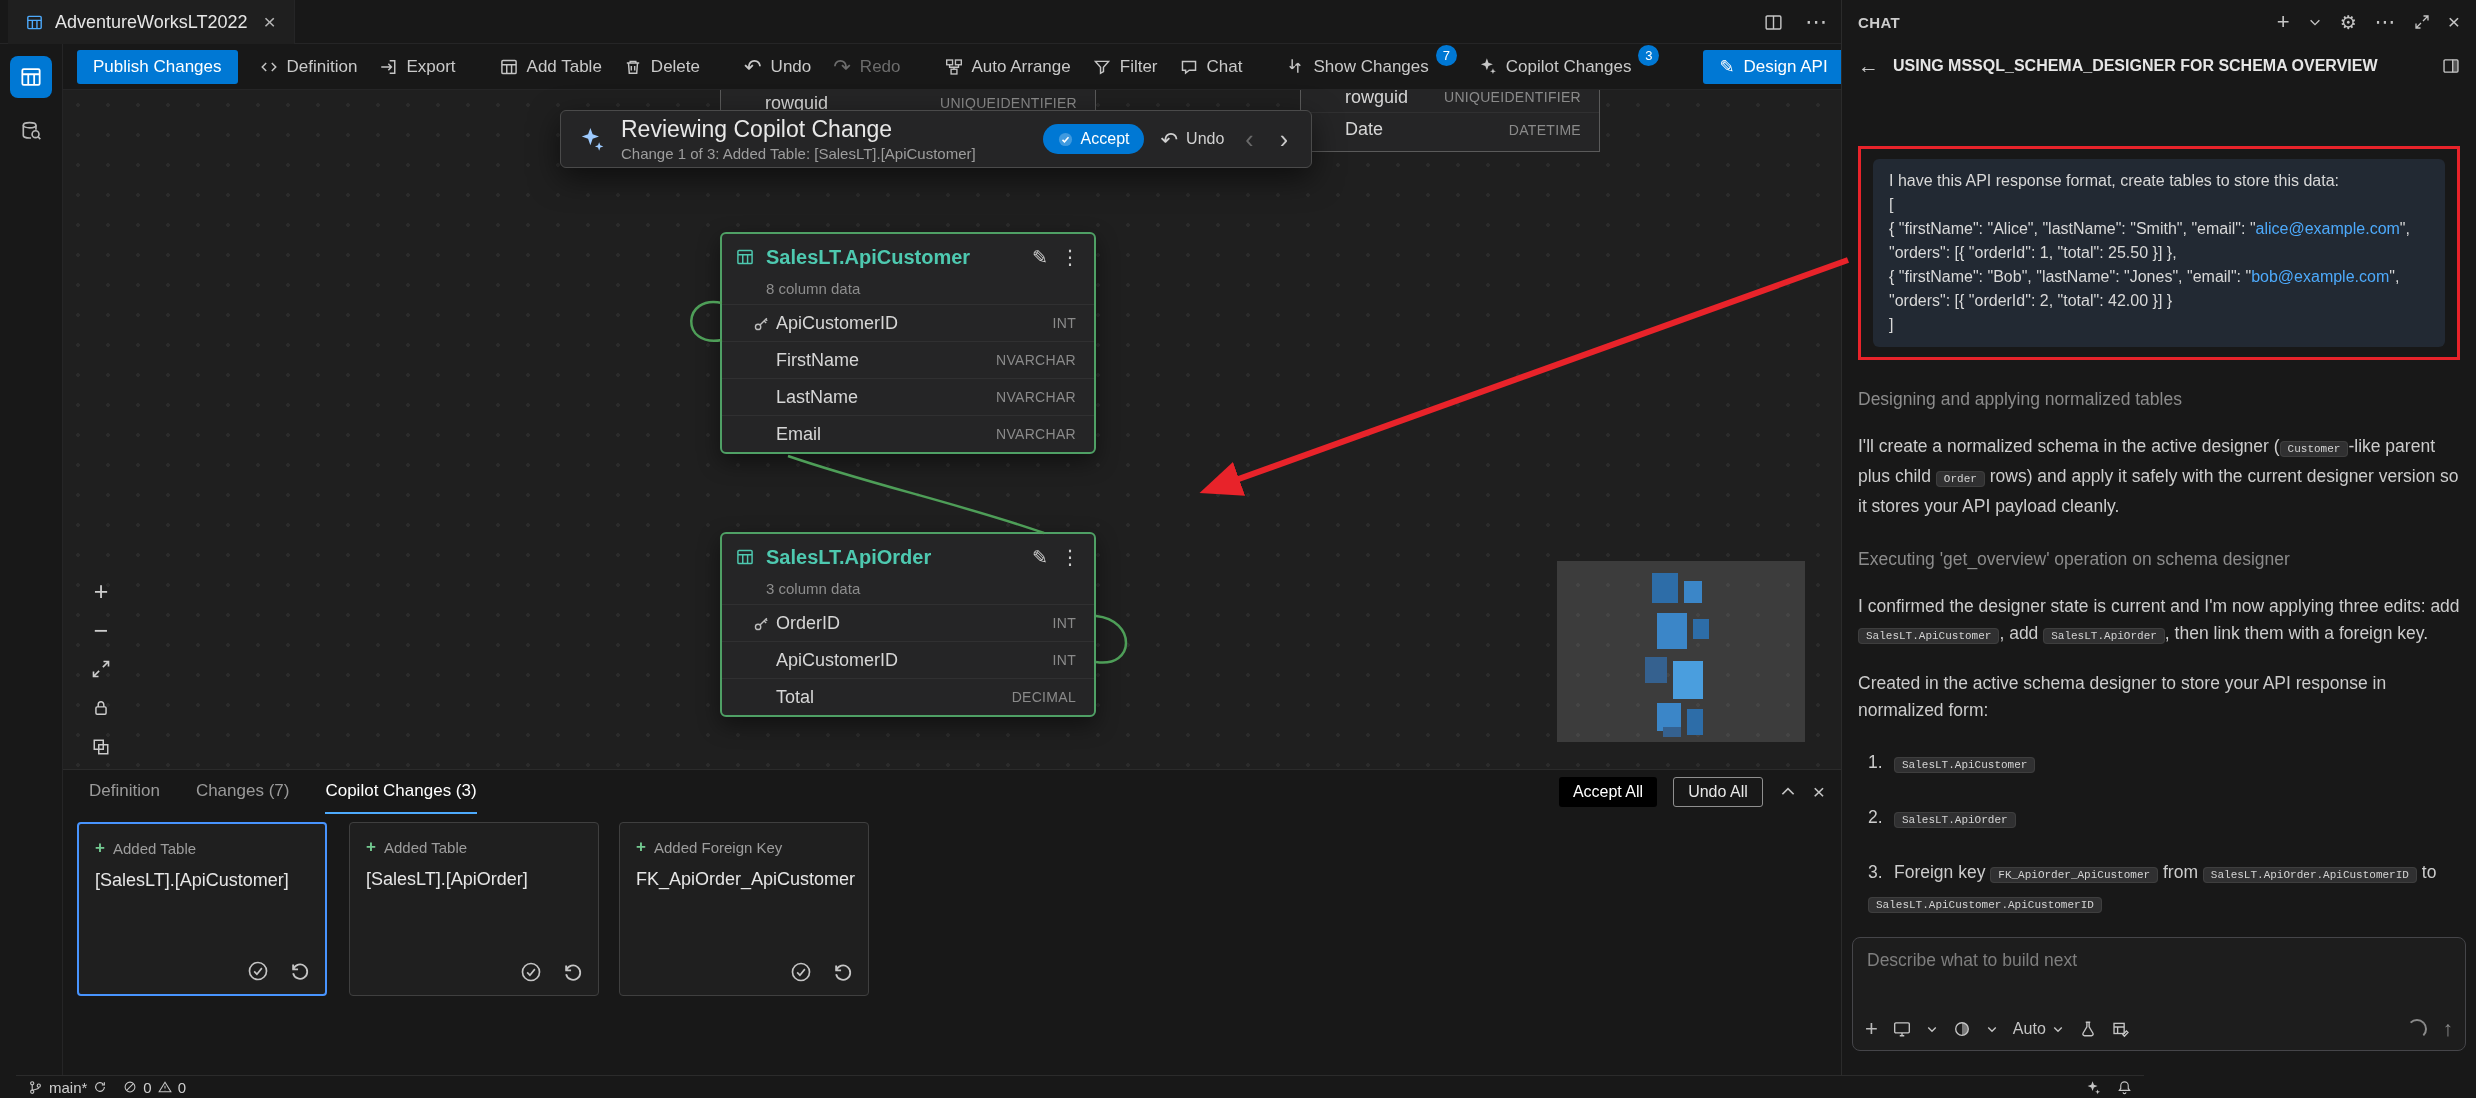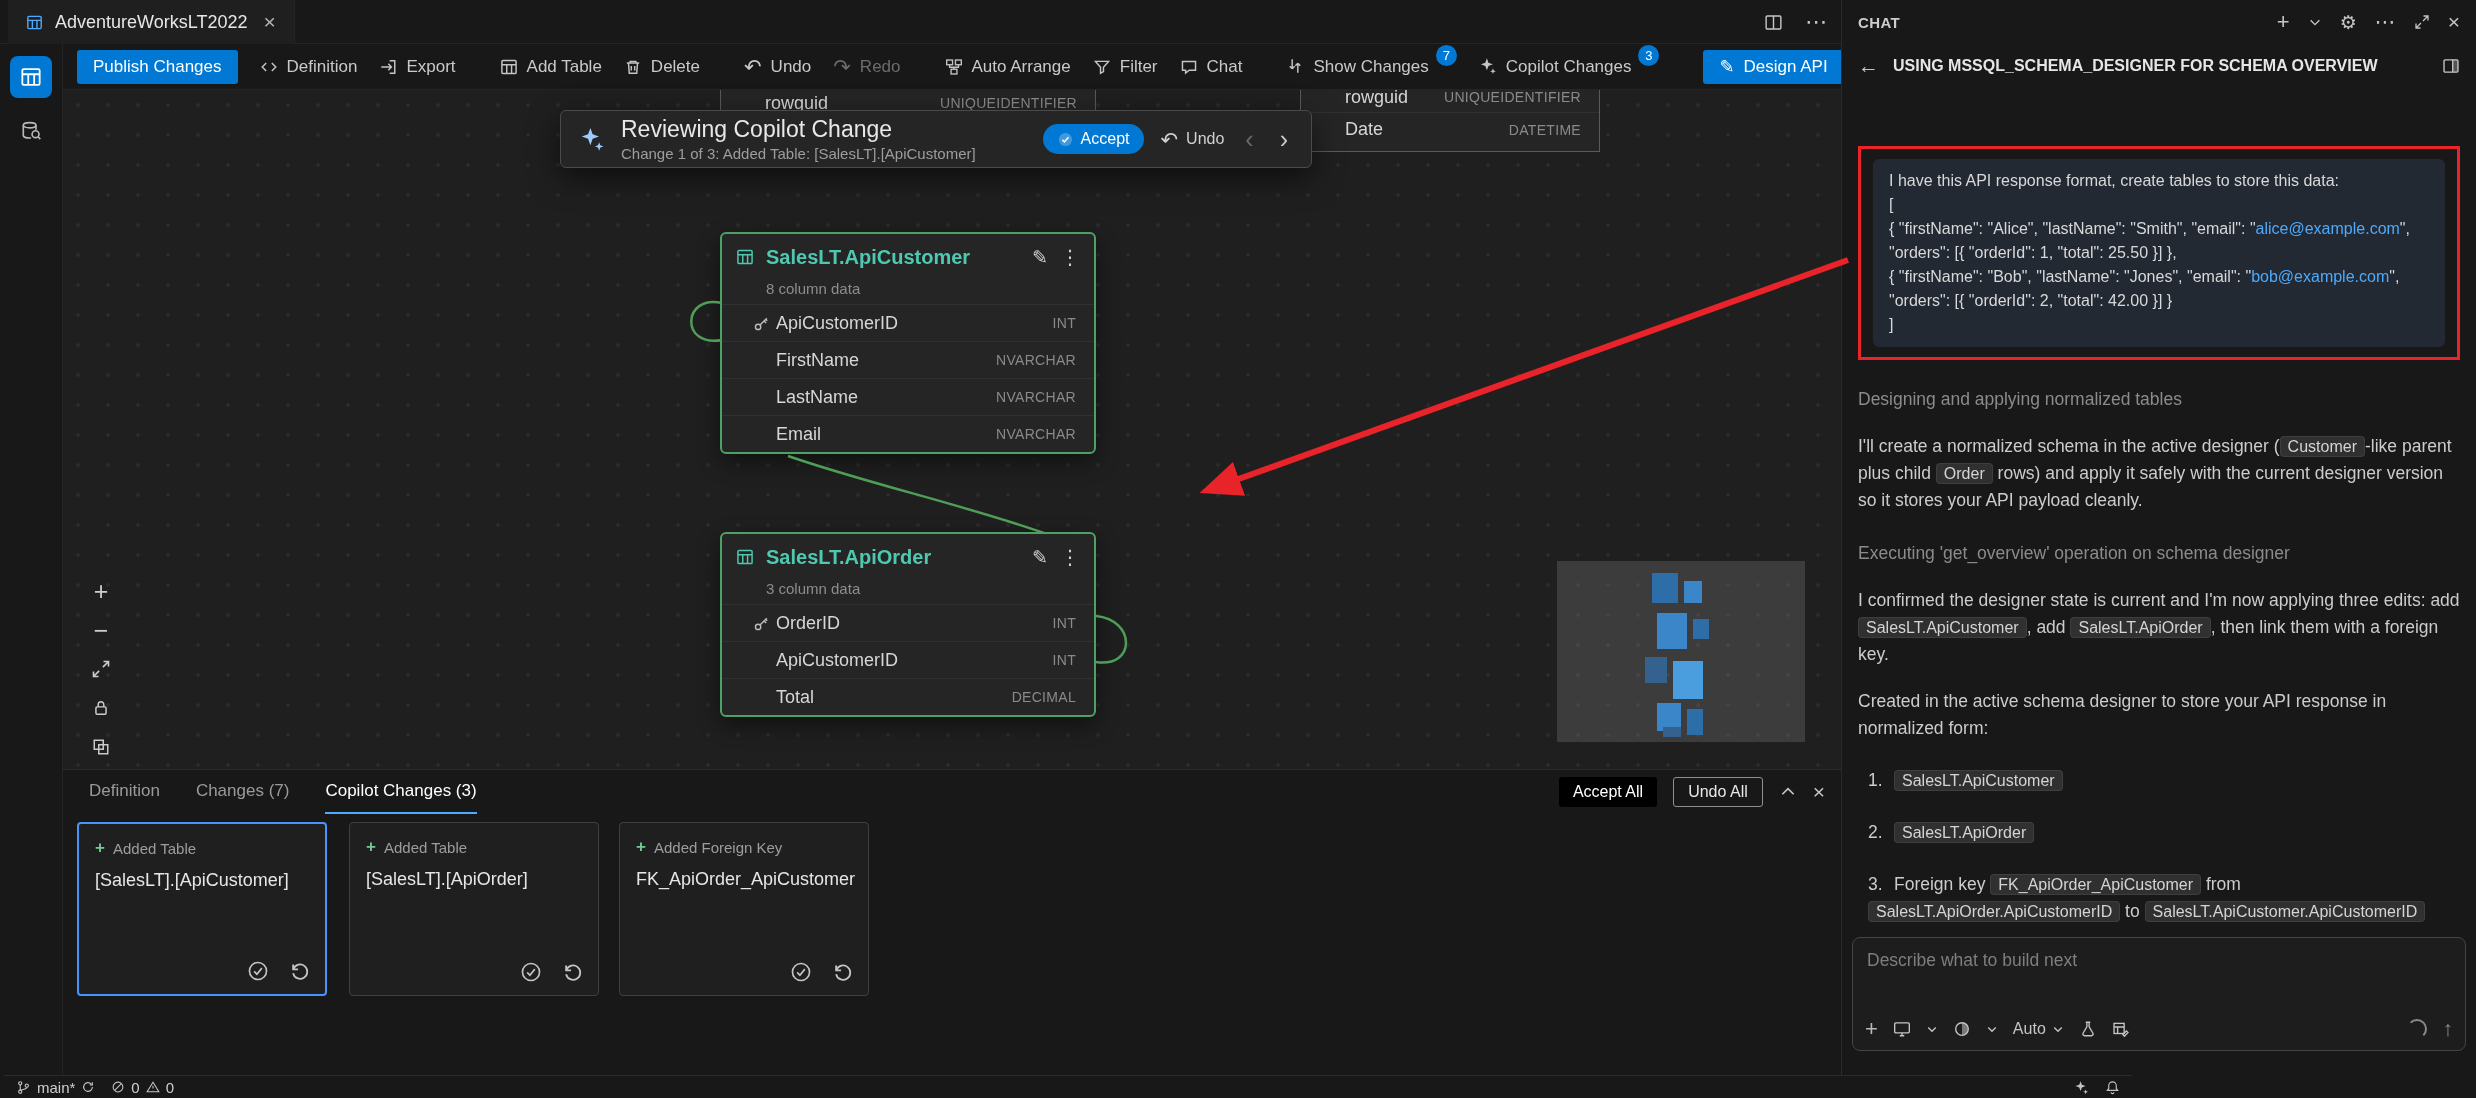--- a/index.html
+++ b/index.html
@@ -68,39 +68,39 @@
 .btn-blue{background:#000000;color:#fff;height:30px;padding:0 14px;border-radius:3px;font-size:16px;display:flex;align-items:center}
 .btn-outline{background:transparent;border:1px solid #8f8f8f;color:#e8e8e8;height:30px;padding:0 14px;border-radius:3px;font-size:16px;display:flex;align-items:center}
 .bcard{position:absolute;width:250px;height:174px;background:#1f1f1f;border:1px solid #3f3f3f;border-radius:4px;padding:14px 16px}
 .bcard.sel{border:2px solid #4894fe}
 .bbadge{display:flex;align-items:center;gap:8px;font-size:15px;color:#9d9d9d}
 .bplus{color:#73c991;font-size:17px;font-weight:700}
 .bname{margin-top:12px;font-size:18px;color:#e6e6e6}
 .bicons{position:absolute;right:14px;bottom:12px;display:flex;gap:20px;color:#c8c8c8}
 
 
-.statusbar{position:absolute;left:4px;top:1075px;width:2128px;height:23px;background:#181818;border-top:1px solid #2b2b2b;display:flex;align-items:center;padding:0 12px;gap:16px;font-size:15px;color:#cfcfcf}
+.statusbar{position:absolute;left:16px;top:1075px;width:2128px;height:23px;background:#181818;border-top:1px solid #2b2b2b;display:flex;align-items:center;padding:0 12px;gap:16px;font-size:15px;color:#cfcfcf}
 .sgroup{display:flex;align-items:center;gap:6px}
 .sb-right{margin-left:auto;display:flex;gap:16px;align-items:center}
 
 
 .chat{position:absolute;left:1841px;top:0;width:635px;height:1075px;background:#181818;border-left:1px solid #2b2b2b}
 .chead{height:44px;display:flex;align-items:center;padding:0 16px;gap:18px}
 .ctitle{font-size:15px;font-weight:700;color:#cccccc;letter-spacing:.4px}
 .chead-icons{margin-left:auto;display:flex;align-items:center;gap:18px;color:#c5c5c5}
 .cthread{height:44px;display:flex;align-items:center;gap:14px;padding:0 16px;font-size:16px;font-weight:700;color:#e6e6e6}
 .cthread .grow{flex:1}
 .cbody{position:absolute;left:0;top:88px;right:0;bottom:139px;padding:0 16px;overflow:hidden;font-size:17.5px;line-height:27px;color:#cccccc}
 .redbox{border:3px solid #e8232a;padding:10px 12px;margin-top:58px}
 .bubble{background:#222933;border-radius:6px;padding:10px 16px;font-size:16px;line-height:24px;color:#d8d8d8}
 .ln{display:block}
 .alink{color:#4daafc}
 .cstatus{color:#8b8b8b;margin-top:26px}
 .cpara{margin-top:20px}
-code.chip{font-family:Liberation Sans, sans-serif;font-size:16px;background:#303031;border:1px solid #3e3e3e;border-radius:4px;padding:1px 7px;color:#d4d4d4;white-space:nowrap}
+code.chip{font-family:Liberation Mono, monospace;font-size:11px;background:#303031;border:1px solid #3e3e3e;border-radius:4px;padding:1px 7px;color:#d4d4d4;white-space:nowrap}
 .clist{margin-top:8px;padding-left:10px}
 .li{margin-top:25px}
 .num{display:inline-block;width:26px}
 .cinput{position:absolute;left:10px;right:10px;bottom:24px;height:114px;border:1px solid #454549;border-radius:8px;background:#1d1d1d;padding:12px 14px}
 .cinput textarea{width:100%;height:50px;background:transparent;border:none;outline:none;resize:none;color:#ccc;font-family:inherit;font-size:17.5px}
 .cinput textarea::placeholder{color:#7e7e7e}
 .cirow{position:absolute;left:12px;right:12px;bottom:8px;display:flex;align-items:center;gap:15px;color:#b9b9b9}
 .auto{display:flex;align-items:center;gap:6px;font-size:16px;color:#c5c5c5}
 .ci-right{margin-left:auto;display:flex;align-items:center;gap:16px}
 .spinner{width:20px;height:20px;border-radius:50%;border:2.5px solid transparent;border-top-color:#8a8a8a;border-right-color:#8a8a8a;animation:rot 1.1s linear infinite}

